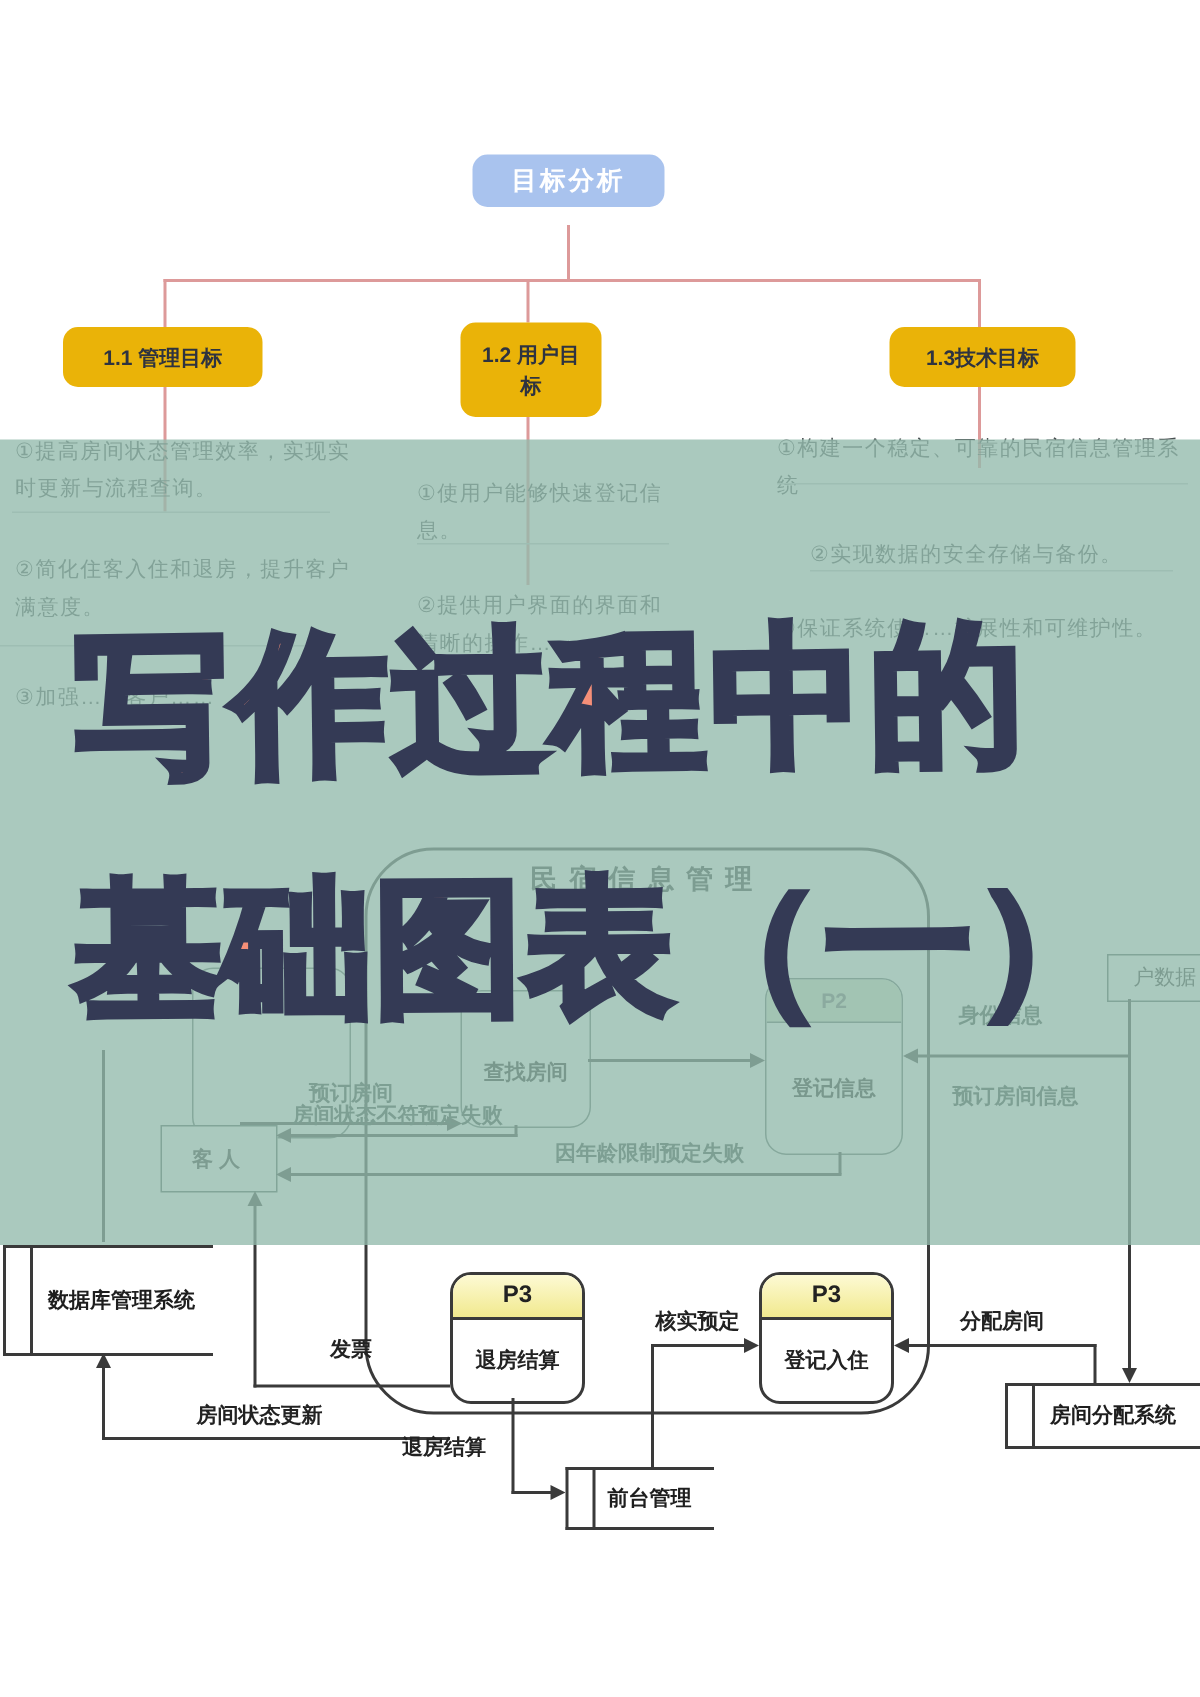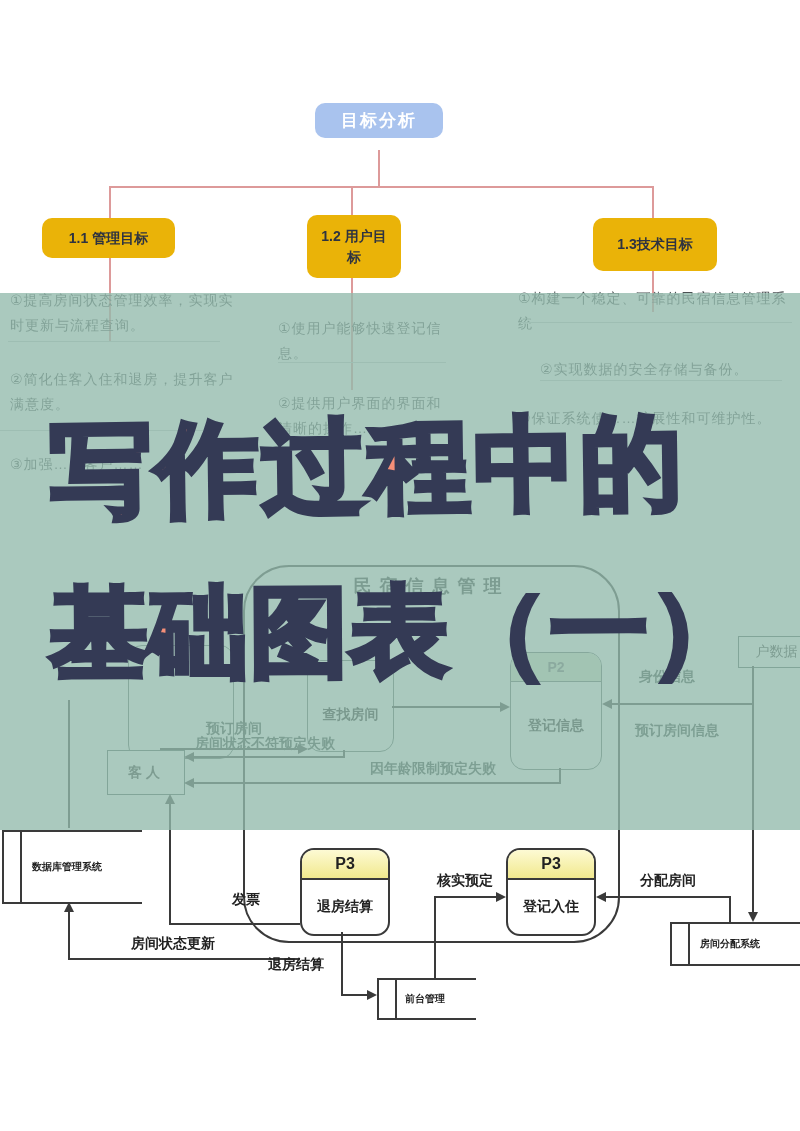--- a/index.html
+++ b/index.html
@@ -26,21 +26,21 @@
              font-size:16px;color:#222;border-bottom:2px solid #3a3a3a;}
   .head-yellow{background:linear-gradient(180deg,#fdfad4,#f1e98e);}
   .head-green{background:#d9e6cc;border-bottom:1.5px solid #5a6a66;font-size:14px;color:#737373;}
   .proc-body{flex:1;display:flex;align-items:center;justify-content:center;
              font-weight:bold;font-size:14px;color:#222;}
   .entity{background:#ffffff;border:1.5px solid #4a5a56;display:flex;align-items:center;
           justify-content:center;font-size:14px;color:#333;z-index:1;}
   .store{border-top:2px solid #3a3a3a;border-bottom:2px solid #3a3a3a;border-left:2px solid #3a3a3a;
          display:flex;align-items:center;z-index:1;background:#ffffff;}
   .store .bar{position:absolute;left:16px;top:0;bottom:0;width:2px;background:#3a3a3a;}
-  .store .stxt{padding-left:28px;font-weight:bold;font-size:10px;color:#1e1e1e;white-space:nowrap;}
+  .store .stxt{padding-left:28px;font-weight:bold;font-size:14px;color:#1e1e1e;white-space:nowrap;}
   .flabel{font-size:14px;color:#222;font-weight:bold;white-space:nowrap;z-index:1;}
   .flabel-soft{font-weight:600;color:#33403c;}
   
   .arr{width:0;height:0;z-index:1;}
   .arr-r{border-top:5px solid transparent;border-bottom:5px solid transparent;border-left:10px solid #3a3a3a;}
   .arr-l{border-top:5px solid transparent;border-bottom:5px solid transparent;border-right:10px solid #3a3a3a;}
   .arr-u{border-left:5px solid transparent;border-right:5px solid transparent;border-bottom:10px solid #3a3a3a;}
   .arr-d{border-left:5px solid transparent;border-right:5px solid transparent;border-top:10px solid #3a3a3a;}
   
   .green-overlay{left:0;top:293px;width:800px;height:537px;background:rgba(146,186,172,0.78);z-index:5;}
@@ -66,21 +66,21 @@
   <div class="abs mm-line" style="left:109px;top:258px;width:2px;height:83px;"></div>
   <div class="abs mm-line" style="left:351px;top:278px;width:2px;height:112px;"></div>
   <div class="abs mm-line" style="left:652px;top:258px;width:2px;height:54px;"></div>
 
   <div class="abs mm-node mm-child" style="left:42px;top:218px;width:133px;height:40px;">
     <span>1.1 管理目标</span>
   </div>
   <div class="abs mm-node mm-child" style="left:307px;top:215px;width:94px;height:63px;padding:0 8px;box-sizing:border-box;">
     <span>1.2 用户目标</span>
   </div>
-  <div class="abs mm-node mm-child" style="left:593px;top:218px;width:124px;height:53px;">
+  <div class="abs mm-node mm-child" style="left:593px;top:218px;width:124px;height:40px;">
     <span>1.3技术目标</span>
   </div>
 
   <div class="abs col-text" style="left:10px;top:288px;width:232px;">
     <p>①提高房间状态管理效率，实现实时更新与流程查询。</p>
     <p style="margin-top:30px;">②简化住客入住和退房，提升客户满意度。</p>
     <p style="margin-top:36px;">③加强……客户……</p>
   </div>
   <div class="abs col-text" style="left:278px;top:316px;width:172px;">
     <p>①使用户能够快速登记信息。</p>
@@ -142,21 +142,21 @@
   <div class="abs dline" style="left:559px;top:768px;width:2px;height:15px;"></div>
   <div class="abs dline" style="left:190px;top:782px;width:371px;height:2px;"></div>
   <div class="abs arr arr-l" style="left:184px;top:778px;"></div>
   <div class="abs flabel flabel-soft" style="left:370px;top:760px;">因年龄限制预定失败</div>
 
   <div class="abs dline" style="left:68px;top:700px;width:2px;height:128px;"></div>
 
   <div class="abs dline" style="left:169px;top:800px;width:2px;height:125px;"></div>
   <div class="abs arr arr-u" style="left:165px;top:794px;"></div>
   <div class="abs dline" style="left:169px;top:923px;width:131px;height:2px;"></div>
-  <div class="abs flabel" style="left:232px;top:891px;">发票</div>
+  <div class="abs flabel" style="left:220px;top:891px;">发票</div>
 
   <div class="abs store" style="left:2px;top:830px;width:138px;height:70px;">
     <span class="bar"></span>
     <span class="stxt">数据库管理系统</span>
   </div>
 
   <div class="abs dline" style="left:68px;top:908px;width:2px;height:52px;"></div>
   <div class="abs arr arr-u" style="left:64px;top:902px;"></div>
   <div class="abs dline" style="left:68px;top:958px;width:232px;height:2px;"></div>
   <div class="abs flabel" style="left:131px;top:935px;">房间状态更新</div>

